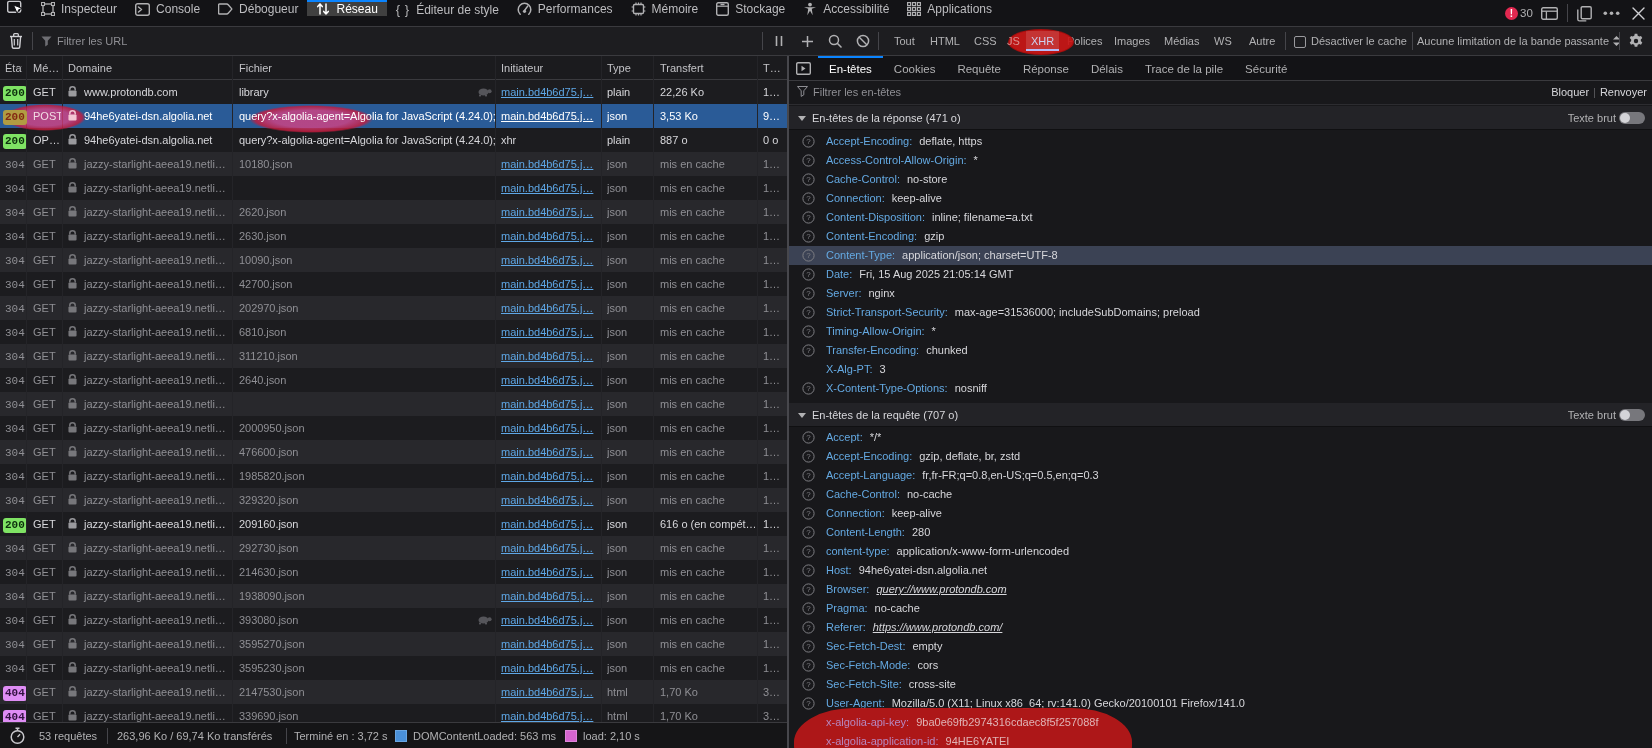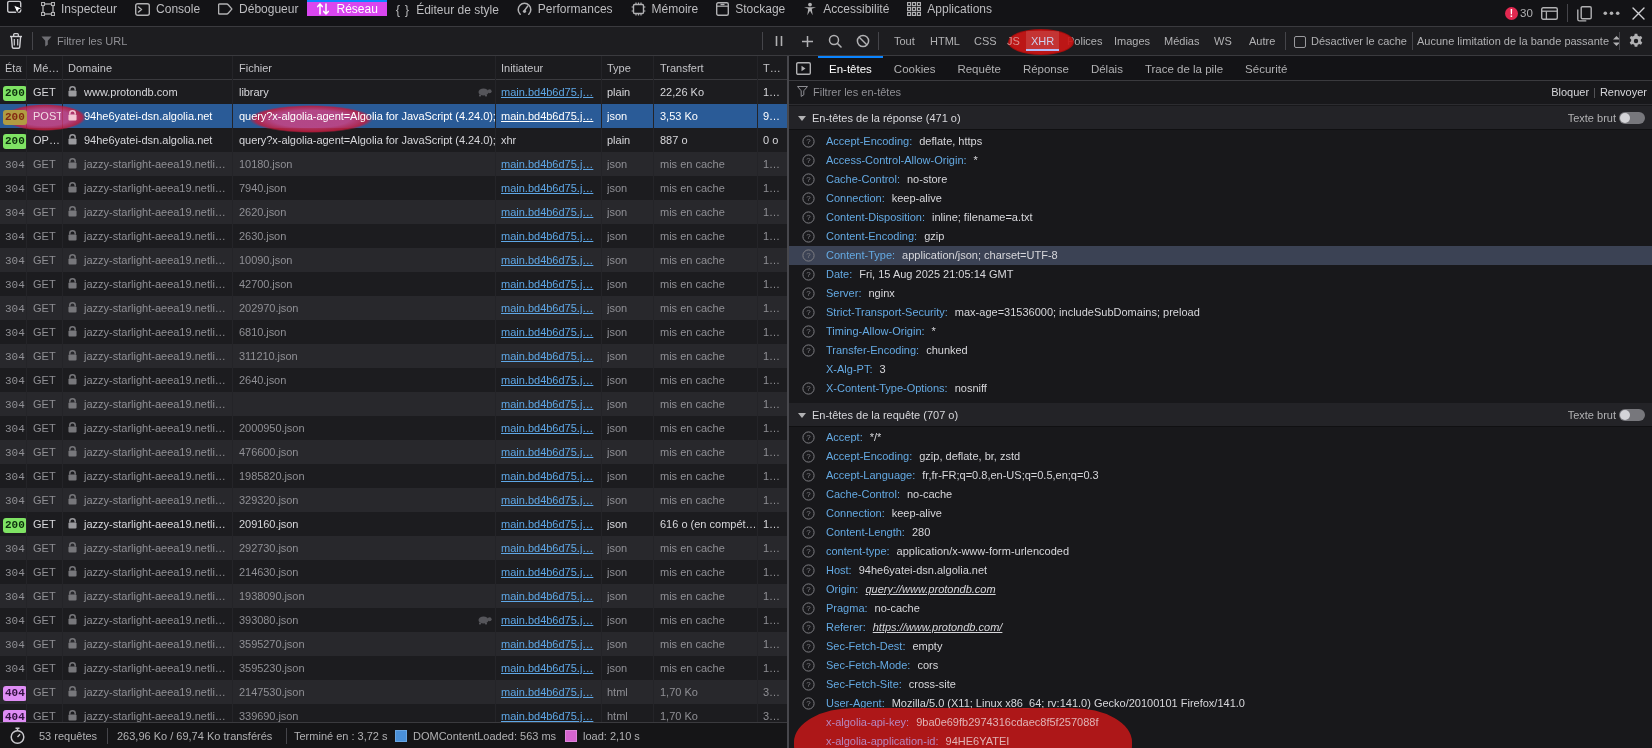--- a/index.html
+++ b/index.html
@@ -4,21 +4,21 @@
 html,body{width:1652px;height:748px;overflow:hidden;background:#18181b;
 font-family:"Liberation Sans",sans-serif;-webkit-font-smoothing:antialiased}
 #app{position:absolute;inset:0;width:1652px;height:748px}
 .abs{position:absolute}
 svg{display:block}
 
 #tb1{position:absolute;left:0;top:0;width:1652px;height:27px;background:#131316;border-bottom:1px solid #3a3a3e;display:flex;align-items:flex-start;color:#bdbdc0;font-size:12px}
 #tb1 .sep,.vsep{width:1px;background:#45454a;margin:4px 0}
 .tab1{display:flex;align-items:center;gap:6px;padding:0 9px;border-top:2px solid transparent}
 .tab1 svg{flex:none}
-.tab1.active{color:#fff;border-top-color:#0a84ff;background:#d946ef}
+.tab1.active{color:#fff;border-top-color:#0a84ff;background:#404040}
 .pickbtn{display:flex;align-items:center;padding:0 7px}
 .errc{display:block;width:13px;height:13px;border-radius:50%;background:#e22850;color:#fff;font-size:10px;font-weight:bold;text-align:center;line-height:13px}
 
 #tb2{position:absolute;left:0;top:27px;width:1652px;height:29px;background:#1d1d20;border-bottom:1px solid #3a3a3e;color:#b1b1b3;font-size:11px}
 #tb2 .ic{position:absolute;top:0;height:28px;display:flex;align-items:center;justify-content:center}
 .fbtn{position:absolute;top:0;height:28px;display:flex;align-items:center;color:#b1b1b3}
 .fbtn.activef{color:#cdd0ee;z-index:12;background:rgba(255,255,255,0.13);padding:0 5px;margin-left:-5px;margin-top:4px;height:20px}
 .fbtn.activef .ul{position:absolute;left:0;right:0;bottom:0;height:2px;background:#b5bbf7}
 .cbx{position:absolute;left:1294px;top:9px;width:12px;height:12px;border:1px solid #9a9a9e;border-radius:2px;background:#1d1d20}
 
@@ -325,21 +325,20 @@
           <div class="c c-tr">mis en cache</div>
           <div class="c c-t">1…</div>
         </div>
 <div class="row dim">
           <div class="c c-st"><span class="s304">304</span></div>
           <div class="c c-me">GET</div>
           <div class="c c-do"><svg class="lock" width="9" height="11" viewBox="0 0 10 12">
               <path d="M2 5V3.5C2 1.8 3.2.7 5 .7S8 1.8 8 3.5V5" fill="none" stroke="currentColor" stroke-width="1.6"></path>
               <rect x="0.5" y="4.8" width="9" height="6.8" rx="1.2" fill="currentColor"></rect>
             </svg><span class="dtx">jazzy-starlight-aeea19.netli…</span></div>
-          <div class="c c-fi"><span>7940.json</span></div>
           <div class="c c-in"><span class="lnk">main.bd4b6d75.j…</span></div>
           <div class="c c-ty">json</div>
           <div class="c c-tr">mis en cache</div>
           <div class="c c-t">1…</div>
         </div>
 <div class="row alt dim">
           <div class="c c-st"><span class="s304">304</span></div>
           <div class="c c-me">GET</div>
           <div class="c c-do"><svg class="lock" width="9" height="11" viewBox="0 0 10 12">
               <path d="M2 5V3.5C2 1.8 3.2.7 5 .7S8 1.8 8 3.5V5" fill="none" stroke="currentColor" stroke-width="1.6"></path>
@@ -782,21 +781,21 @@
             <circle cx="6.5" cy="6.5" r="5.6" fill="none" stroke="#7e7e83" stroke-width="1"></circle>
             <text x="6.5" y="9.2" text-anchor="middle" font-size="8" fill="#7e7e83" font-family="Liberation Sans">?</text>
           </svg><span class="hname">content-type:</span><span class="hval">application/x-www-form-urlencoded</span></div>
 <div class="hr"><svg class="qi" width="13" height="13" viewBox="0 0 13 13">
             <circle cx="6.5" cy="6.5" r="5.6" fill="none" stroke="#7e7e83" stroke-width="1"></circle>
             <text x="6.5" y="9.2" text-anchor="middle" font-size="8" fill="#7e7e83" font-family="Liberation Sans">?</text>
           </svg><span class="hname">Host:</span><span class="hval">94he6yatei-dsn.algolia.net</span></div>
 <div class="hr"><svg class="qi" width="13" height="13" viewBox="0 0 13 13">
             <circle cx="6.5" cy="6.5" r="5.6" fill="none" stroke="#7e7e83" stroke-width="1"></circle>
             <text x="6.5" y="9.2" text-anchor="middle" font-size="8" fill="#7e7e83" font-family="Liberation Sans">?</text>
-          </svg><span class="hname">Origin:</span><span class="hval hlink">query://www.protondb.com</span></div>
+          </svg><span class="hname">Browser:</span><span class="hval hlink">query://www.protondb.com</span></div>
 <div class="hr"><svg class="qi" width="13" height="13" viewBox="0 0 13 13">
             <circle cx="6.5" cy="6.5" r="5.6" fill="none" stroke="#7e7e83" stroke-width="1"></circle>
             <text x="6.5" y="9.2" text-anchor="middle" font-size="8" fill="#7e7e83" font-family="Liberation Sans">?</text>
           </svg><span class="hname">Pragma:</span><span class="hval">no-cache</span></div>
 <div class="hr"><svg class="qi" width="13" height="13" viewBox="0 0 13 13">
             <circle cx="6.5" cy="6.5" r="5.6" fill="none" stroke="#7e7e83" stroke-width="1"></circle>
             <text x="6.5" y="9.2" text-anchor="middle" font-size="8" fill="#7e7e83" font-family="Liberation Sans">?</text>
           </svg><span class="hname">Referer:</span><span class="hval hlink">https://www.protondb.com/</span></div>
 <div class="hr"><svg class="qi" width="13" height="13" viewBox="0 0 13 13">
             <circle cx="6.5" cy="6.5" r="5.6" fill="none" stroke="#7e7e83" stroke-width="1"></circle>

